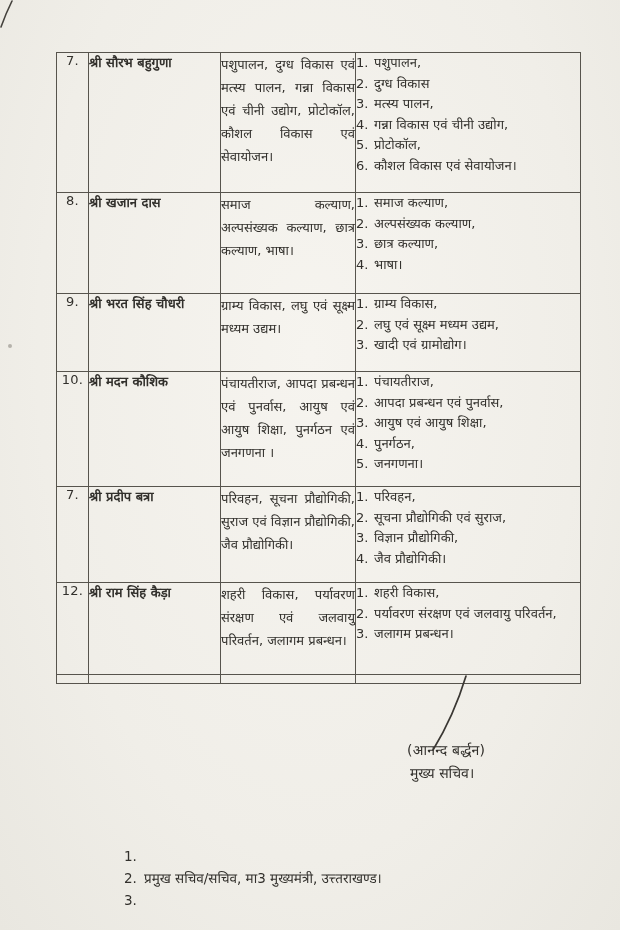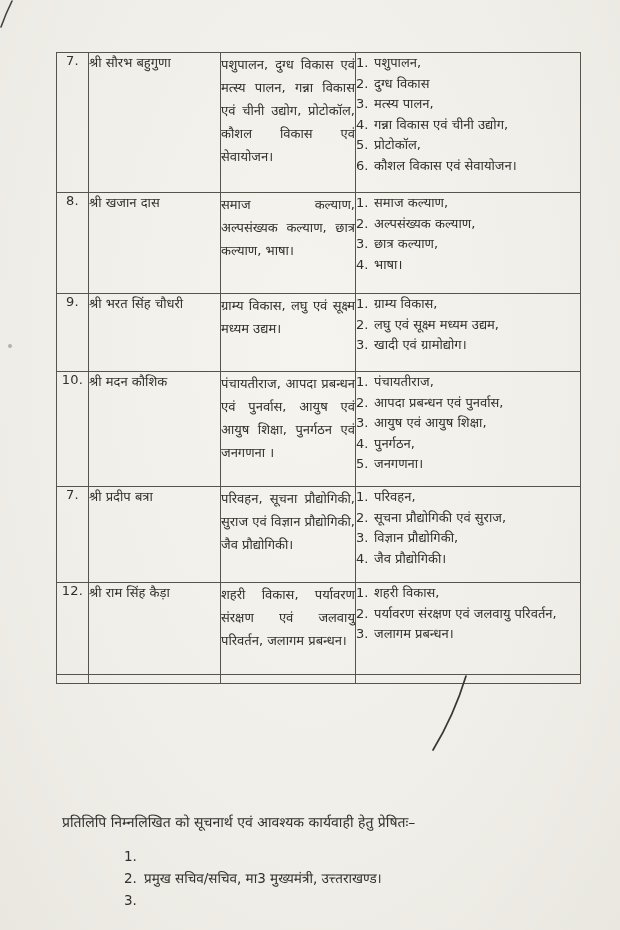--- a/index.html
+++ b/index.html
@@ -19,21 +19,21 @@
     position:absolute;left:56px;top:52px;width:524px;
     border-collapse:collapse;table-layout:fixed;z-index:2;
   }
   table.doc-table td{
     border:1.2px solid #57544d;
     vertical-align:top;
     font-size:13px;
     padding:0;
   }
   td.td-sno{text-align:center;padding-top:6px;font-size:12.5px;letter-spacing:.2px;}
-  td.td-name{padding:6px 3px 0 8px;line-height:19px;}
+  td.td-name{padding:6px 3px 0 8px;line-height:19px;font-weight:bold;}
   td.td-dept{padding:6px 7px 4px 7px;line-height:23px;text-align:justify;text-justify:inter-word;}
   td.td-items{padding:6px 4px 4px 8px;}
   .item{display:flex;line-height:20.5px;}
   .item .n{flex:0 0 18px;}
   .item .t{flex:1;}
   tr.spacer-row td{height:8px;padding:0;}
 
   
   .signature{position:absolute;left:407px;top:739px;z-index:2;font-size:14px;line-height:23px;}
   .signature .sig-name{letter-spacing:.2px;}
@@ -214,23 +214,26 @@
         </tr>
         <tr class="spacer-row">
           <td></td>
           <td></td>
           <td></td>
           <td></td>
         </tr>
       </tbody>
   </table>
 
-
-
-  <div class="copy-note">प्रतिलिपि निम्नलिखित को सूचनार्थ एवं आवश्यक कार्यवाही हेतु प्रेषितः–</div>
+  <div class="signature">
+    <div class="sig-name">(आनन्द बर्द्धन)</div>
+    <div class="sig-title">मुख्य सचिव।</div>
+  </div>
+
+
 
   <div class="copy-list">
     <div class="copy-item">
       <span class="cnum">1.</span>
     </div>
     <div class="copy-item">
       <span class="cnum">2.</span>
       <span>प्रमुख सचिव/सचिव, मा3 मुख्यमंत्री, उत्त्तराखण्ड।</span>
     </div>
     <div class="copy-item">

